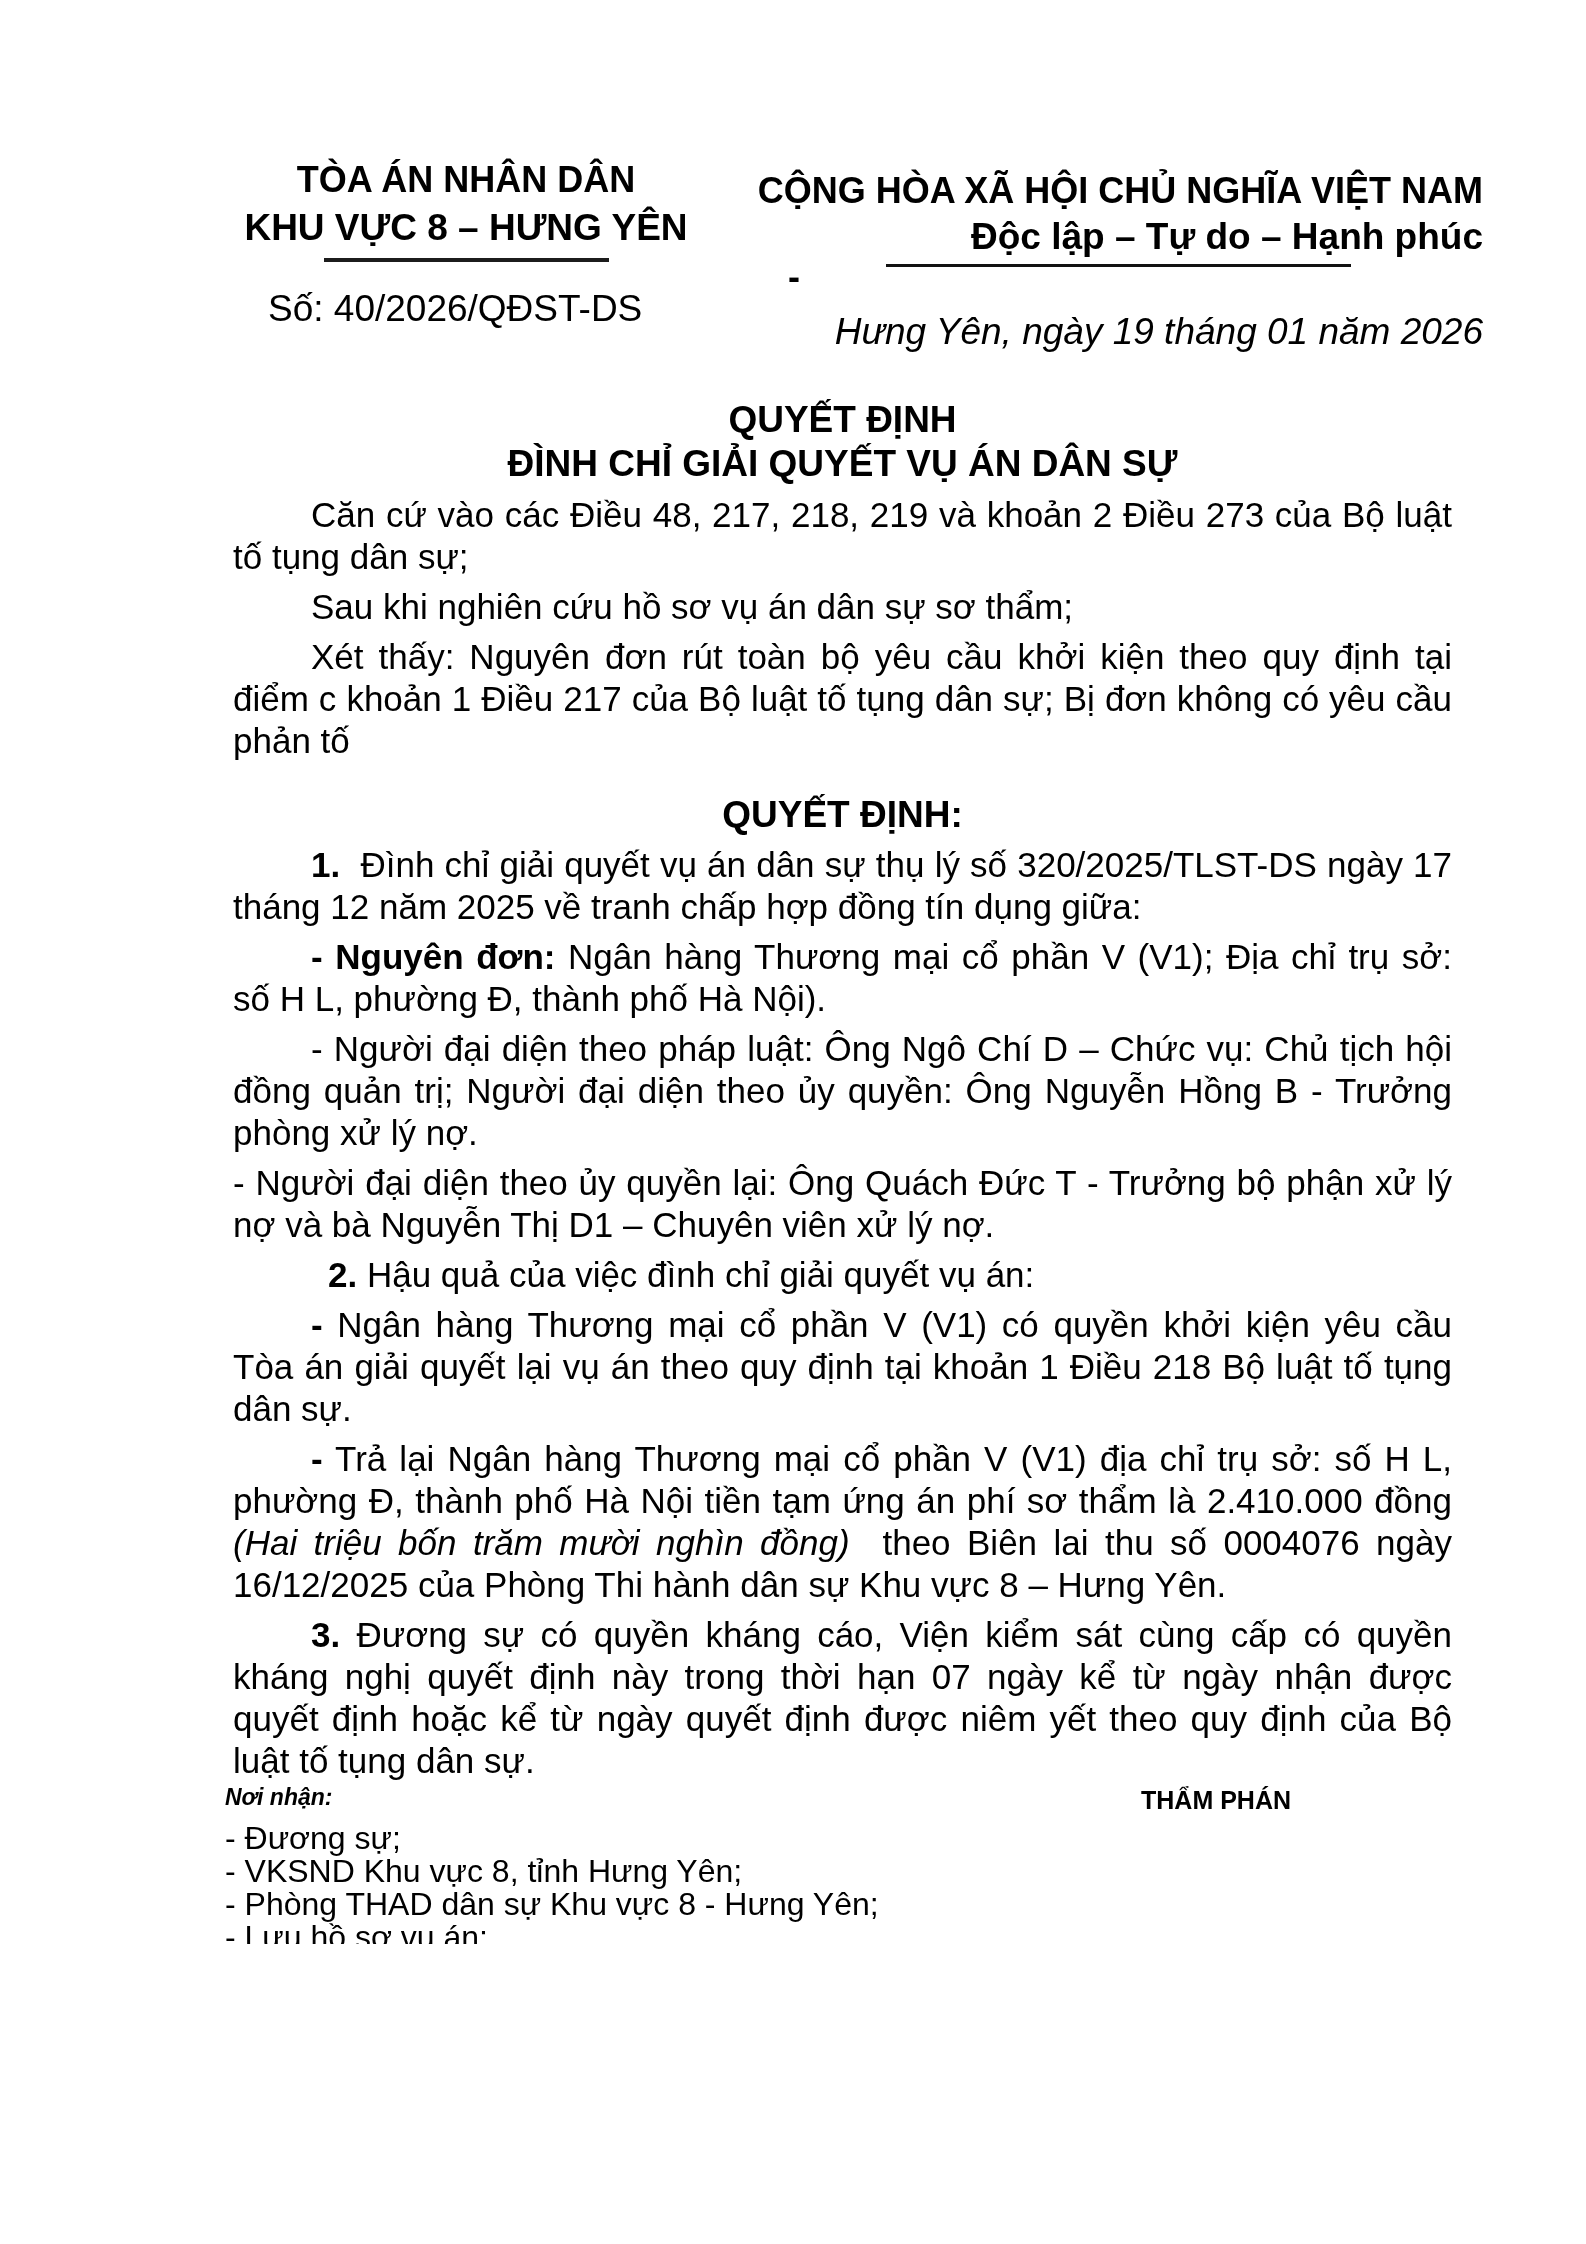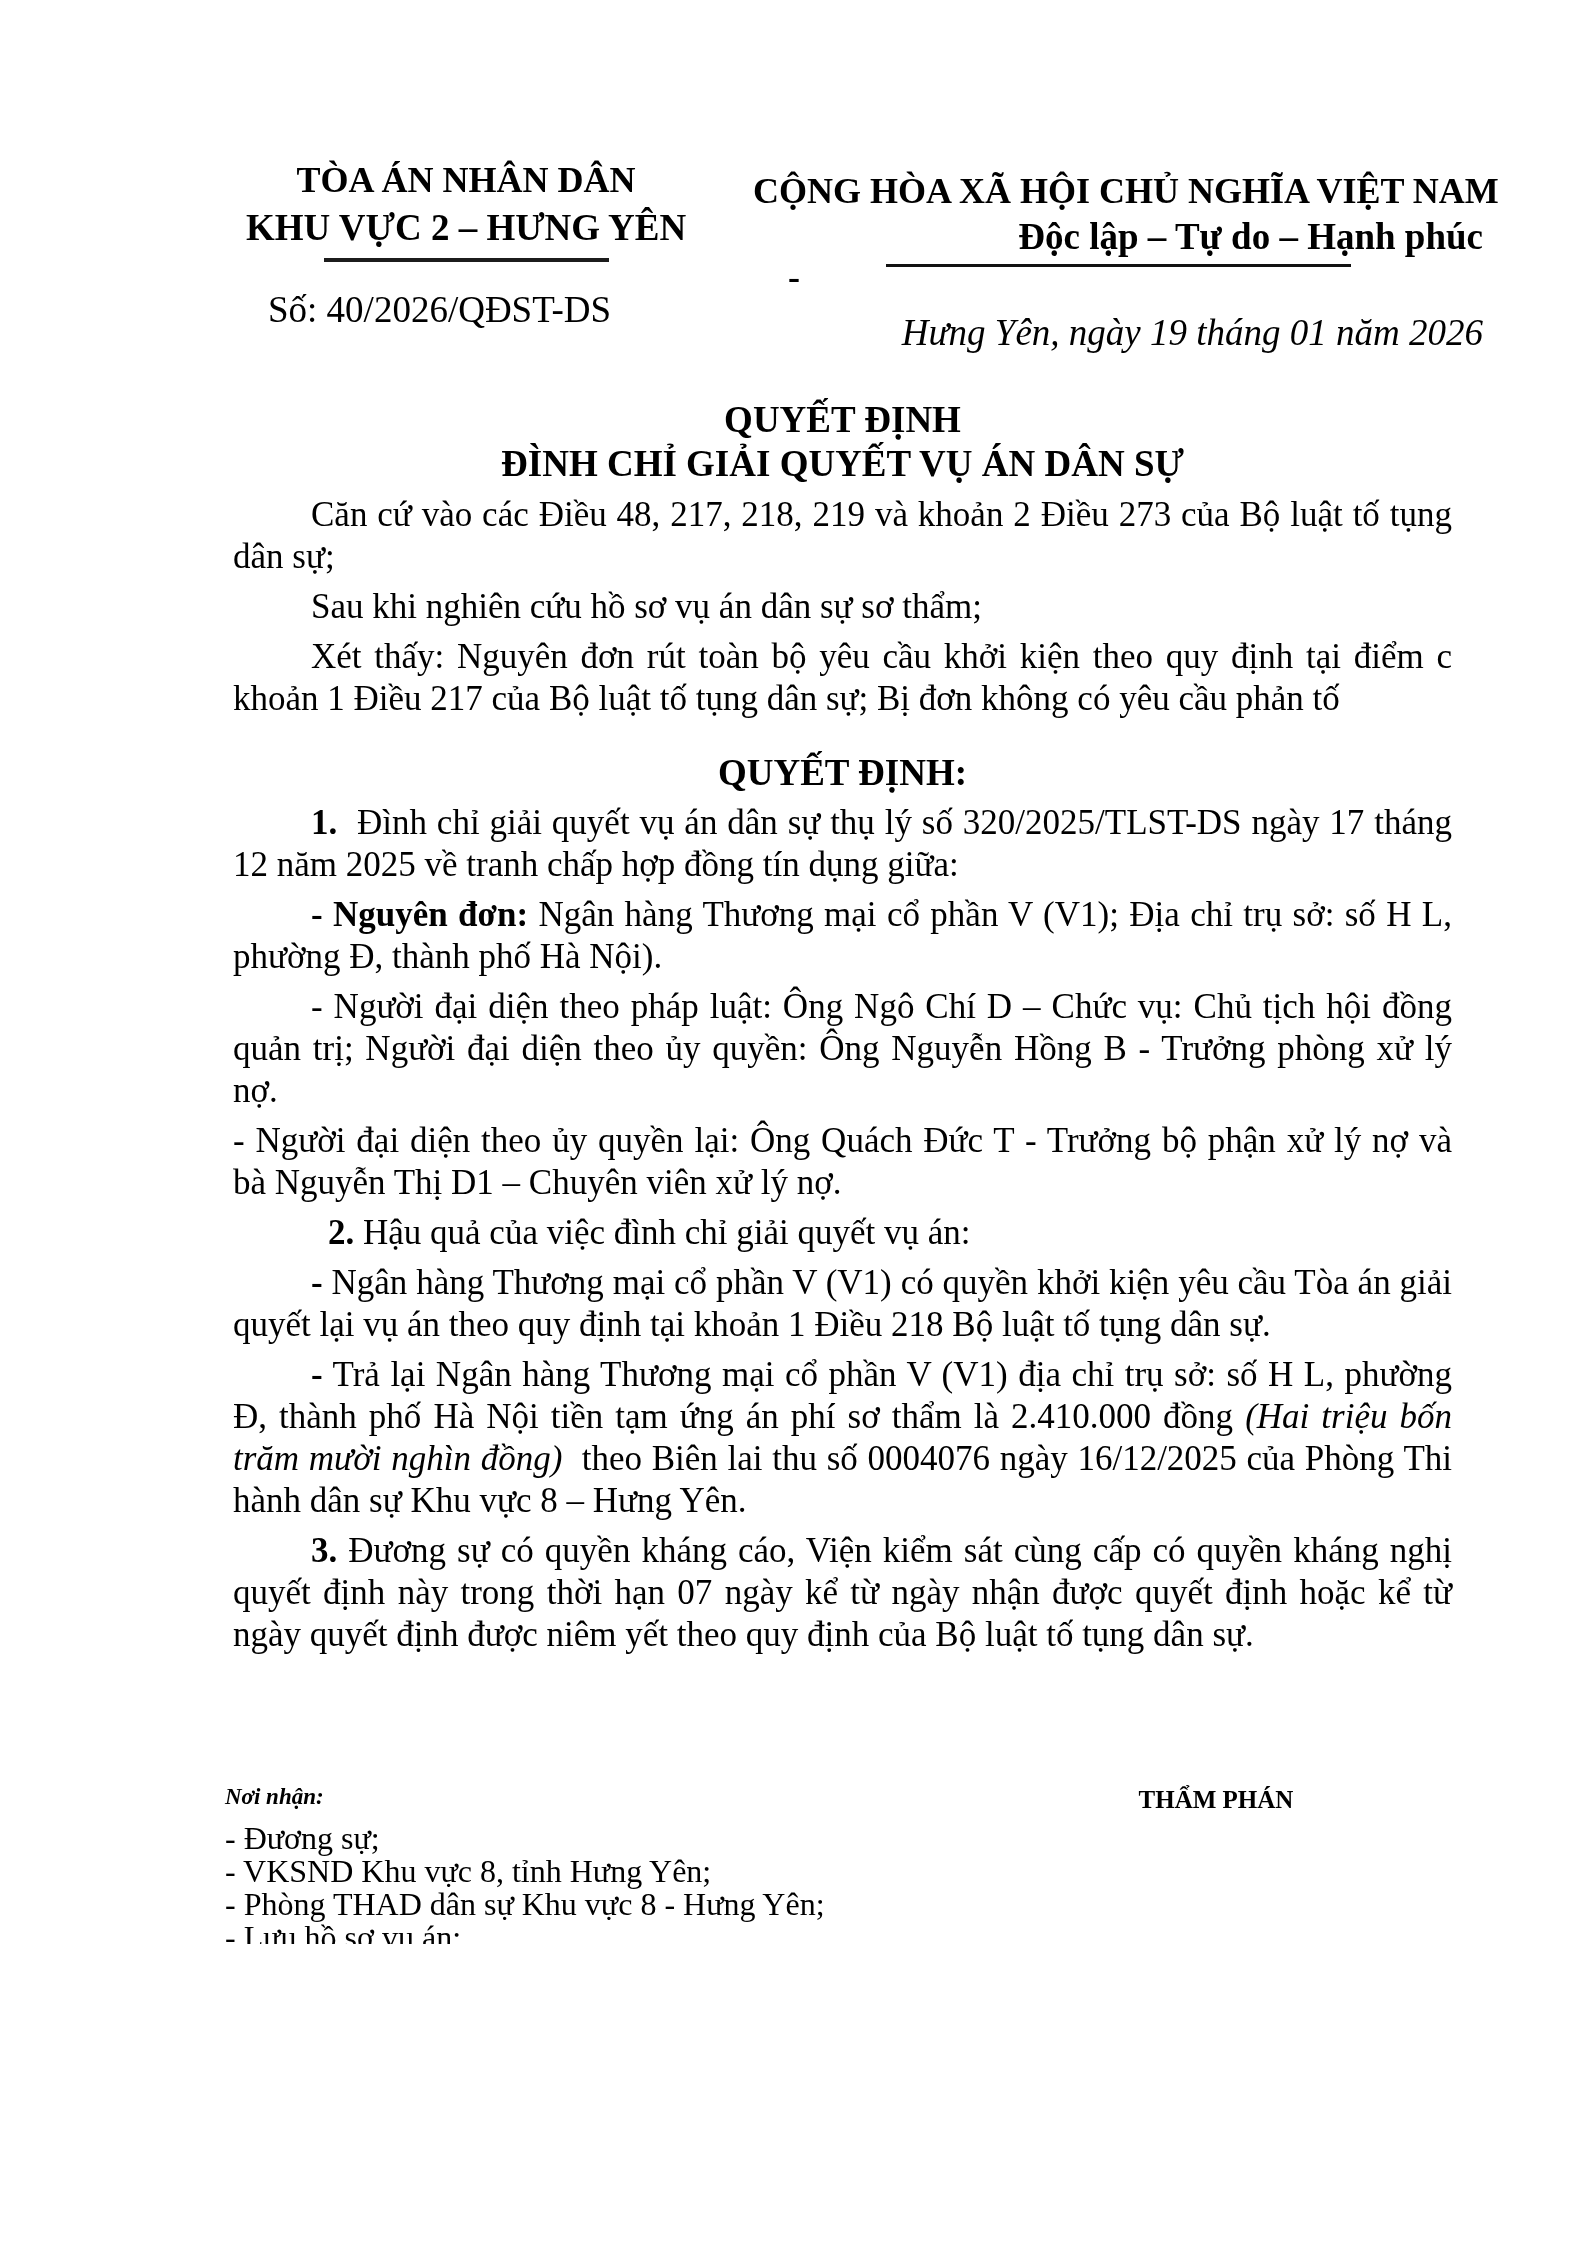--- a/index.html
+++ b/index.html
@@ -3,21 +3,21 @@
 <meta charset="utf-8">
 <title>40/2026/QĐST-DS</title>
 <style>
   html, body { margin:0; padding:0; background:#ffffff; }
   .page {
     position:relative;
     width:1586px;
     height:1944px;
     background:#ffffff;
     color:#000;
-    font-family:Liberation Serif, serif;
+    font-family:Liberation Sans, sans-serif;
     overflow:hidden;
   }
   
   .court-block { position:absolute; left:240px; top:156px; width:452px; text-align:center; }
   .court-line1 { font-size:36px; font-weight:bold; line-height:48px; white-space:nowrap; }
   .court-line2 { font-size:37px; font-weight:bold; line-height:48px; white-space:nowrap; }
   .court-underline { width:285px; height:4px; background:#1c1c1c; margin:6px auto 0; }
   .doc-number { position:absolute; left:268px; top:288px; font-size:37px; white-space:nowrap; }
 
   .national-block { position:absolute; left:753px; top:168px; width:730px; text-align:right; }
@@ -59,21 +59,21 @@
   .signer-title { font-size:25px; font-weight:bold; line-height:44px; white-space:nowrap; }
   .signer-name { font-size:37px; font-weight:bold; margin-top:122px; white-space:nowrap; }
 </style>
 </head>
 <body>
 
 <div class="page">
 
   <div class="court-block">
     <div class="court-line1">TÒA ÁN NHÂN DÂN</div>
-    <div class="court-line2">KHU VỰC 2 – HƯNG YÊN</div>
+    <div class="court-line2">KHU VỰC 8 – HƯNG YÊN</div>
     <div class="court-underline"></div>
   </div>
   <div class="doc-number">Số: 40/2026/QĐST-DS</div>
 
   <div class="national-block">
     <div class="national-line1">CỘNG HÒA XÃ HỘI CHỦ NGHĨA VIỆT NAM</div>
     <div class="national-line2">Độc lập – Tự do – Hạnh phúc</div>
     <div class="national-underline"></div>
     <div class="date-line">Hưng Yên, ngày 19 tháng 01 năm 2026</div>
   </div>

